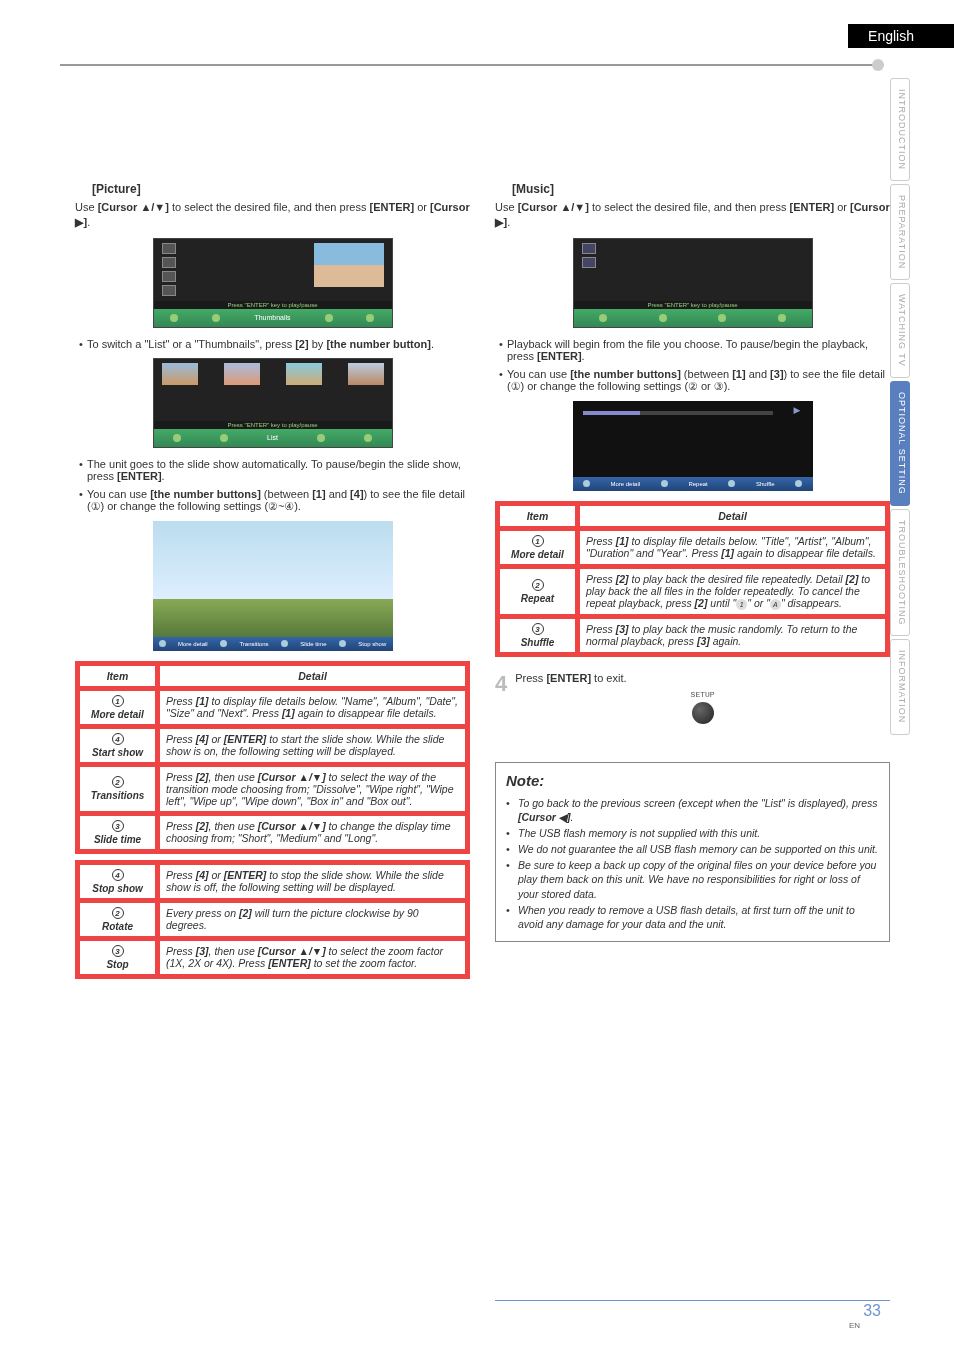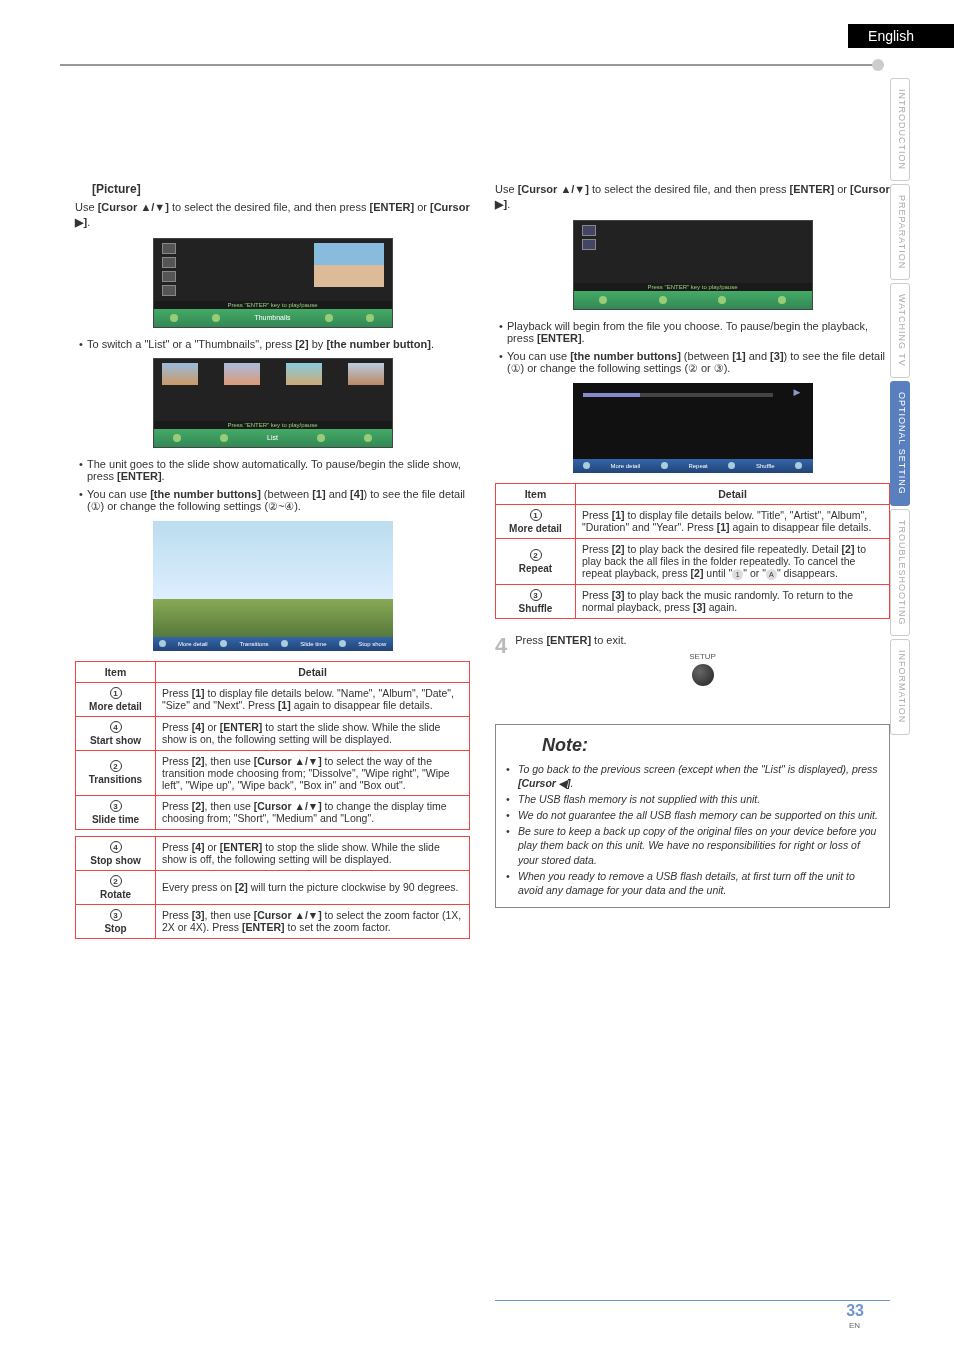--- a/index.html
+++ b/index.html
@@ -33,37 +33,37 @@
   .music-shot { background: #111; height: 90px; width: 240px; margin: 8px auto 10px auto; position: relative; }
   .music-shot .prog { position: absolute; top: 10px; left: 10px; right: 40px; height: 4px; background: #444; }
   .music-shot .prog .fill { width: 30%; height: 100%; background: #88c; }
   .music-shot .bar2 { position: absolute; bottom: 0; left: 0; right: 0; height: 14px; background: linear-gradient(#36a, #247); display: flex; align-items: center; justify-content: space-around; }
   .music-shot .bar2 .dot2 { width: 7px; height: 7px; border-radius: 50%; background: #acd; }
   .music-shot .bar2 .txt2 { color: #fff; font-size: 6px; }
   .bullet-block { display: flex; margin-bottom: 6px; }
   .bullet-block .b { width: 12px; text-align: center; }
   .bullet-block .c { flex: 1; }
   table.desc { width: 100%; border-collapse: collapse; margin: 6px 0; font-size: 10.5px; }
-  table.desc th, table.desc td { border: 1px solid #ef4444; padding: 4px 6px; text-align: left; vertical-align: middle; }
+  table.desc th, table.desc td { border: 5px solid #ef4444; padding: 4px 6px; text-align: left; vertical-align: middle; font-style: italic; }
   table.desc th { text-align: center; background: #fff; }
   table.desc td.item-cell { text-align: center; font-weight: bold; width: 80px; font-size: 10px; }
   .circ { display: inline-block; width: 12px; height: 12px; border: 1px solid #333; border-radius: 50%; font-size: 8px; line-height: 11px; text-align: center; margin-bottom: 2px; }
   .circ-a { display: inline-block; width: 11px; height: 11px; background: #ddd; border-radius: 50%; font-size: 7px; line-height: 11px; text-align: center; }
   .step-num { font-size: 22px; font-weight: bold; color: #bbb; margin-right: 8px; vertical-align: middle; }
   .setup-row { display: flex; align-items: flex-start; margin-top: 14px; }
-  .setup-btn { margin-left: 30px; margin-top: 4px; text-align: center; }
+  .setup-btn { margin-left: 30px; margin-top: 4px; text-align: center; font-family: Liberation Mono, monospace; }
   .setup-btn .lbl { font-size: 8px; color: #555; }
   .setup-btn .btn-c { width: 22px; height: 22px; border-radius: 50%; background: radial-gradient(circle at 35% 35%, #666, #222); margin: 2px auto; }
   .note-box { border: 1px solid #888; padding: 8px 10px; margin-top: 30px; font-size: 10.5px; line-height: 1.35; }
-  .note-box .note-title { font-weight: bold; font-style: italic; font-size: 18px; margin-bottom: 4px; color: #333; margin-left: 36px; }
+  .note-box .note-title { font-weight: bold; font-style: italic; font-size: 15px; margin-bottom: 4px; color: #333; }
   .note-box ul { list-style: none; }
   .note-box li { display: flex; margin-bottom: 2px; font-style: italic; }
   .note-box li .b { width: 12px; }
   .note-box li .c { flex: 1; }
-  .page-num { position: absolute; bottom: 28px; right: 90px; font-size: 16px; font-weight: bold; color: #7095d0; }
+  .page-num { position: absolute; bottom: 28px; right: 73px; font-size: 16px; font-weight: normal; color: #7095d0; }
   .page-en { position: absolute; bottom: 18px; right: 94px; font-size: 8px; color: #666; }
   .page-line { position: absolute; bottom: 47px; left: 495px; width: 395px; height: 1.5px; background: #7095d0; }
   strong, b { font-weight: bold; }
 </style>
 </head>
 <body>
 
 <div class="header-bar">English</div>
 <div class="hr-line"></div>
 <div class="hr-dot"></div>
@@ -166,21 +166,21 @@
     <tr>
       <td class="item-cell"><span class="circ">1</span><br><span>More detail</span></td>
       <td><span>Press </span><b>[1]</b><span> to display file details below. "Name", "Album", "Date", "Size" and "Next". Press </span><b>[1]</b><span> again to disappear file details.</span></td>
     </tr>
     <tr>
       <td class="item-cell"><span class="circ">4</span><br><span>Start show</span></td>
       <td><span>Press </span><b>[4]</b><span> or </span><b>[ENTER]</b><span> to start the slide show. While the slide show is on, the following setting will be displayed.</span></td>
     </tr>
     <tr>
       <td class="item-cell"><span class="circ">2</span><br><span>Transitions</span></td>
-      <td><span>Press </span><b>[2]</b><span>, then use </span><b>[Cursor ▲/▼]</b><span> to select the way of the transition mode choosing from; "Dissolve", "Wipe right", "Wipe left", "Wipe up", "Wipe back", "Box in" and "Box out".</span></td>
+      <td><span>Press </span><b>[2]</b><span>, then use </span><b>[Cursor ▲/▼]</b><span> to select the way of the transition mode choosing from; "Dissolve", "Wipe right", "Wipe left", "Wipe up", "Wipe down", "Box in" and "Box out".</span></td>
     </tr>
     <tr>
       <td class="item-cell"><span class="circ">3</span><br><span>Slide time</span></td>
       <td><span>Press </span><b>[2]</b><span>, then use </span><b>[Cursor ▲/▼]</b><span> to change the display time choosing from; "Short", "Medium" and "Long".</span></td>
     </tr>
   </tbody>
     </table>
 
   <table class="desc">
     <tbody>
@@ -196,20 +196,21 @@
       <td class="item-cell"><span class="circ">3</span><br><span>Stop</span></td>
       <td><span>Press </span><b>[3]</b><span>, then use </span><b>[Cursor ▲/▼]</b><span> to select the zoom factor (1X, 2X or 4X). Press </span><b>[ENTER]</b><span> to set the zoom factor.</span></td>
     </tr>
   </tbody>
     </table>
 
 </div>
 
 <div class="col col-right">
 
+  <div class="section-title">[Music]</div>
   <div class="text-body">
     <span>Use </span><b>[Cursor ▲/▼]</b><span> to select the desired file, and then press </span><b>[ENTER]</b><span> or </span><b>[Cursor ▶]</b><span>.</span>
   </div>
 
   <div class="screenshot-box">
     <div class="thumb-area">
       <div class="items-col">
         <div class="file-icon" style="background:#446;"></div>
         <div class="file-icon" style="background:#446;"></div>
       </div>

